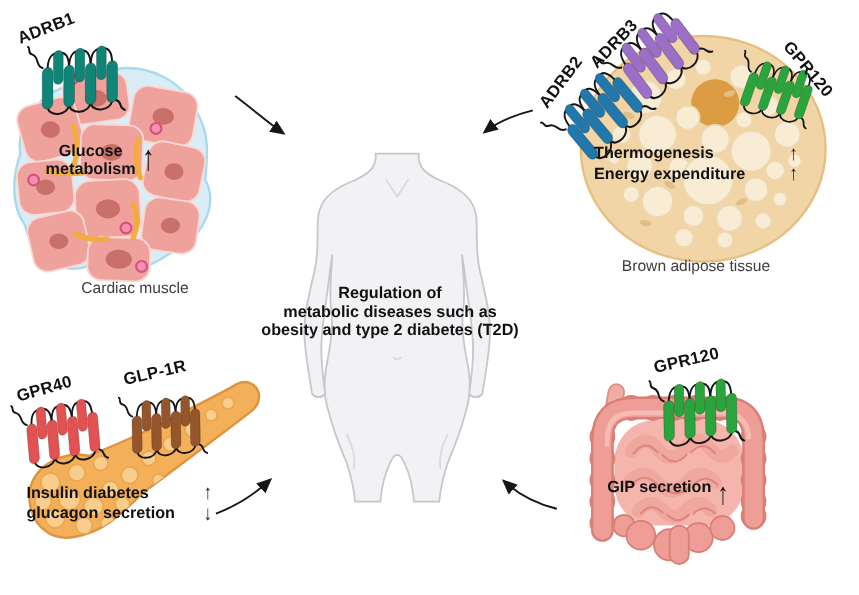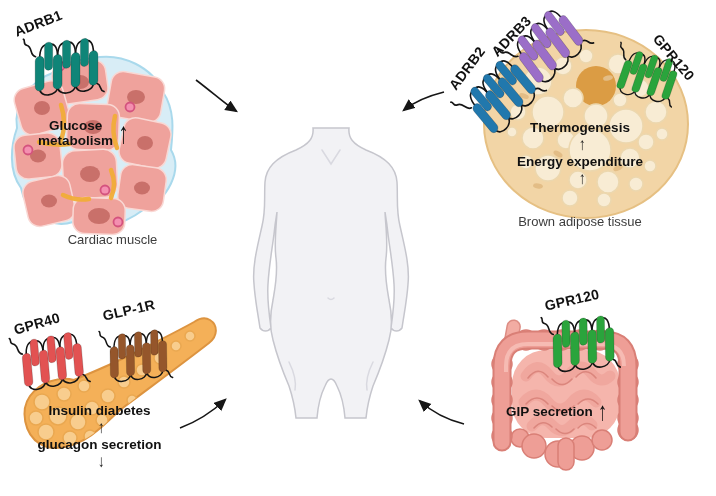--- a/index.html
+++ b/index.html
@@ -10,23 +10,23 @@
   svg.organ{position:absolute;display:block;}
   svg.gpcr{position:absolute;display:block;transform-origin:center;}
   .rlabel{
     position:absolute;font-weight:bold;font-size:14px;color:#111;
     transform-origin:left center;white-space:nowrap;letter-spacing:.3px;
   }
   .caption{
     position:absolute;font-size:13px;color:#3d3d3d;text-align:center;white-space:nowrap;
   }
   .effect{position:absolute;color:#111;font-weight:bold;}
-  .effect .row{display:flex;align-items:center;justify-content:space-between;line-height:17px;font-size:13.5px;white-space:nowrap;flex-direction:column;}
+  .effect .row{display:flex;align-items:center;justify-content:space-between;line-height:17px;font-size:13.5px;white-space:nowrap;}
   .effect .arrow{font-weight:normal;font-size:17px;margin-left:4px;transform:scaleX(.8);}
-  .effect-flex{display:flex;align-items:center;}
+  .effect-flex{display:flex;align-items:flex-start;}
   .effect-flex .lines{text-align:center;font-size:13.5px;line-height:15px;white-space:nowrap;}
   .effect-flex .tall-arrow{font-weight:normal;font-size:30px;line-height:30px;margin-left:3px;transform:scaleX(.7);}
   .center-text{
     position:absolute;left:200px;top:236px;width:250px;text-align:center;
     font-weight:bold;font-size:13.5px;line-height:15.5px;color:#111;white-space:nowrap;
   }
   .overlay{position:absolute;left:0;top:0;pointer-events:none;}
 </style>
 </head>
 <body>
@@ -285,20 +285,25 @@
       <span>glucagon secretion</span>
       <span class="arrow">↓</span>
     </div>
   </div>
 
   <div class="effect effect-flex" style="left:506px;top:398px">
     <span class="lines">GIP secretion</span>
     <span class="tall-arrow" style="font-size:26px;line-height:26px">↑</span>
   </div>
 
+  <div class="center-text">
+    <div>Regulation of</div>
+    <div>metabolic diseases such as</div>
+    <div>obesity and type 2 diabetes (T2D)</div>
+  </div>
 
   <div class="caption" style="left:500px;top:214px;width:160px">Brown adipose tissue</div>
   <div class="caption" style="left:45px;top:232px;width:135px">Cardiac muscle</div>
 
   <svg class="overlay" width="716" height="496" viewBox="0 0 716 496">
     <defs>
       <marker id="arrowhead" markerWidth="9" markerHeight="8" refX="6.5" refY="3.5" orient="auto">
         <path d="M0,0 L8,3.5 L0,7 Z" fill="#161616"></path>
       </marker>
     </defs>

